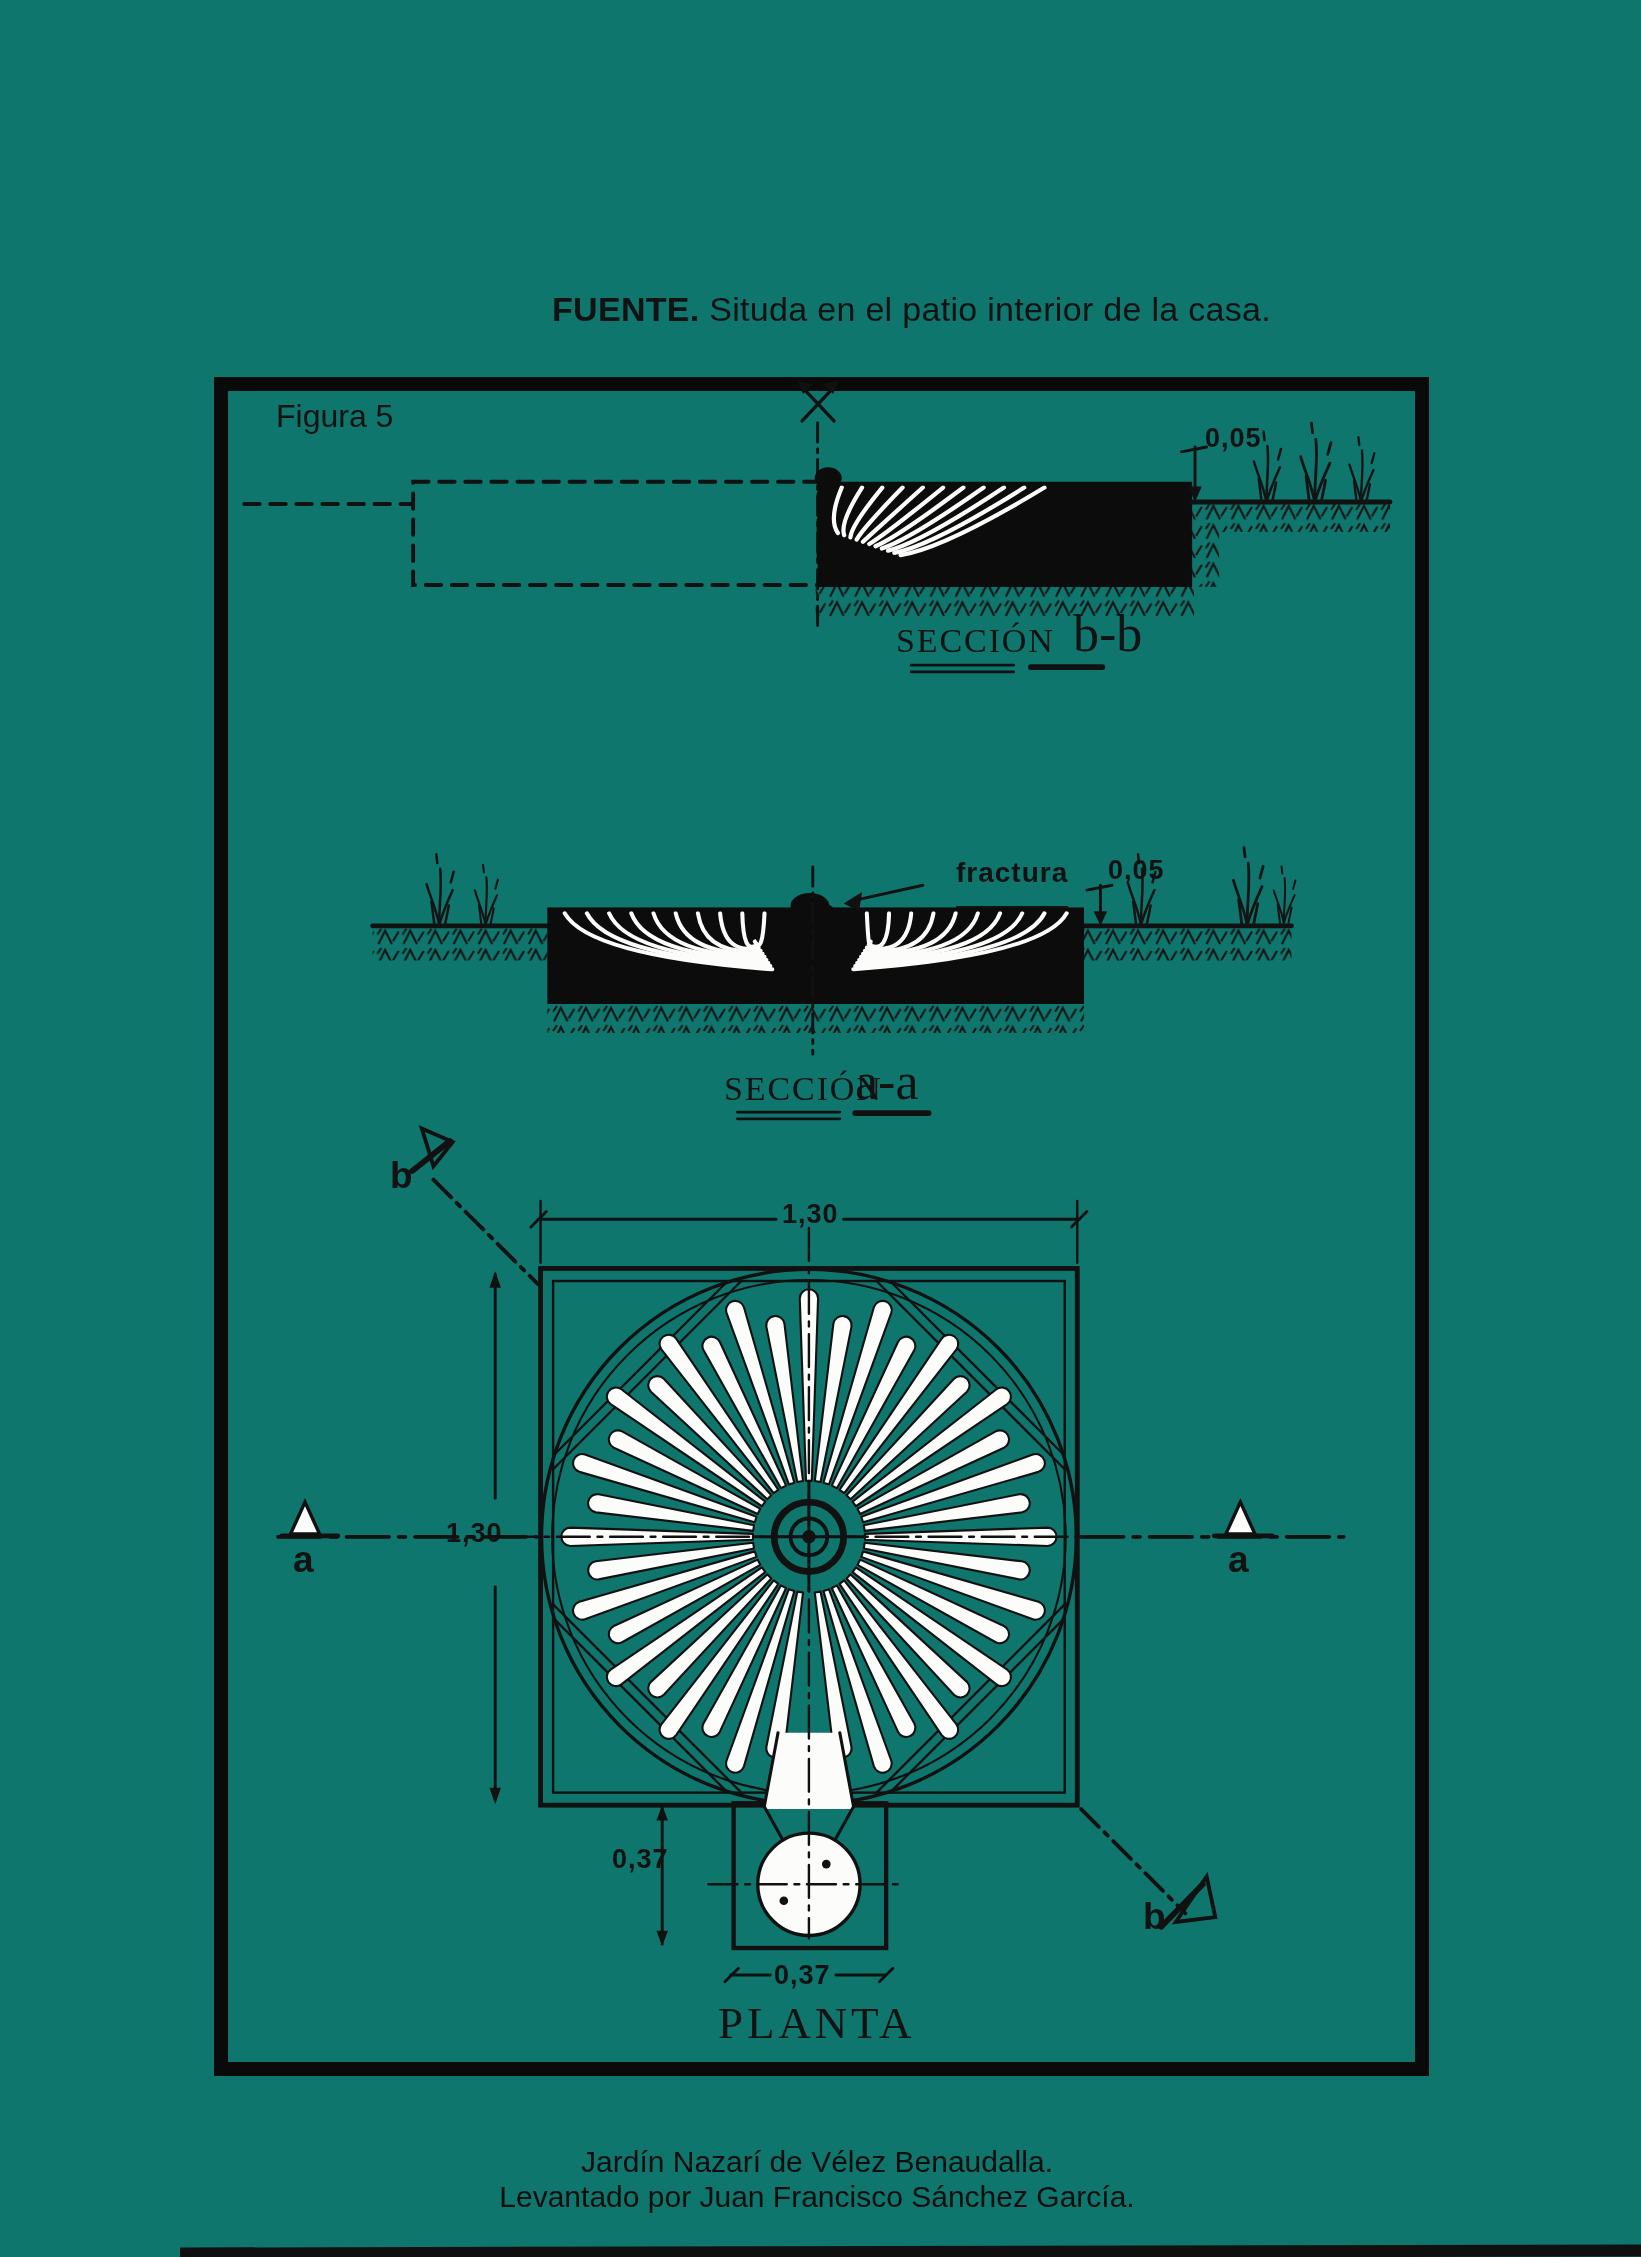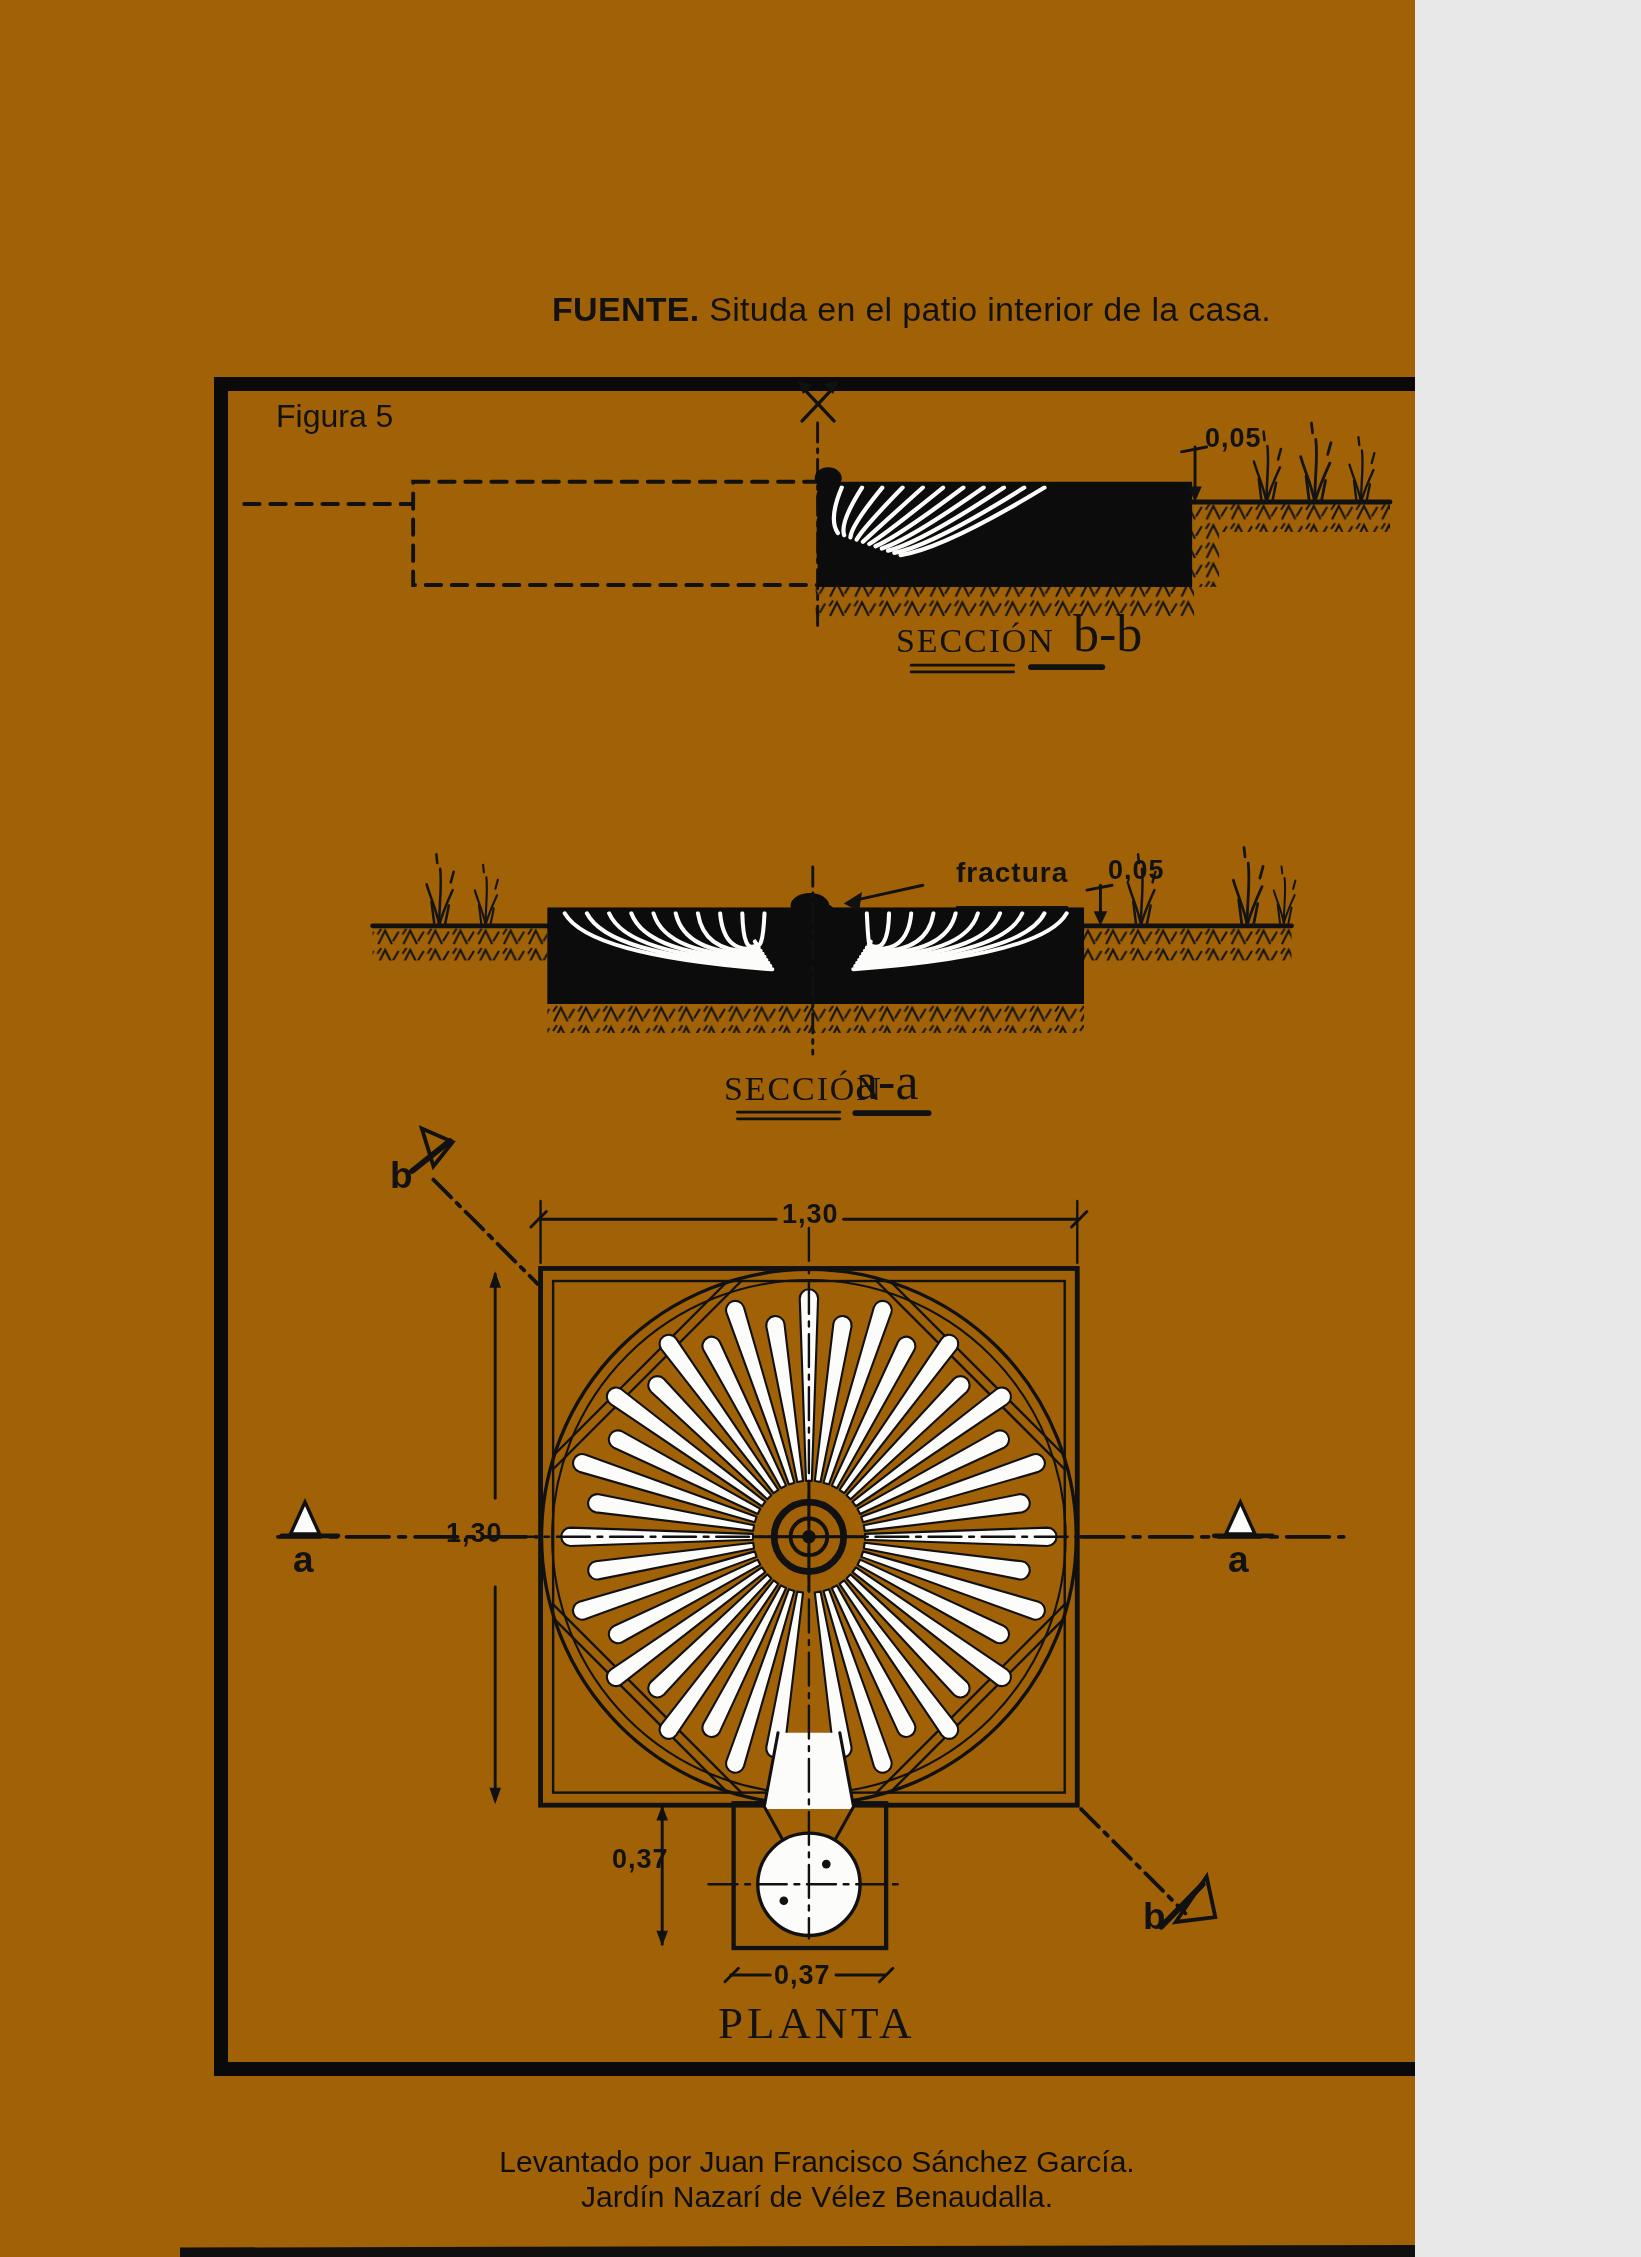--- a/index.html
+++ b/index.html
@@ -1,16 +1,16 @@
 <!DOCTYPE html>
 <html><head>
 <meta charset="utf-8">
 <style>
   html,body{margin:0;padding:0;background:#e8e8e8;}
-  .page{position:relative;width:1415px;height:2257px;background:#a16207;overflow:hidden;
+  .page{position:relative;width:1641px;height:2257px;background:#0f766e;overflow:hidden;
         font-family:"Liberation Sans",sans-serif;color:#111;}
   .lbl{position:absolute;white-space:nowrap;color:#121212;}
   .sans{font-family:"Liberation Sans",sans-serif;}
   .serif{font-family:"Liberation Serif",serif;}
   .title{font-size:34px;letter-spacing:0.3px;}
   .title b{font-weight:bold;}
   .figura{font-size:32px;}
   .secword{font-size:34px;letter-spacing:1.9px;}
   .secname{font-size:52px;}
   .dim{font-size:27px;font-weight:bold;letter-spacing:1px;}
@@ -315,19 +315,19 @@
   <div class="lbl sans dim" style="left:446px;top:1518px;">1,30</div>
   <div class="lbl sans marker" style="left:293px;top:1539px;">a</div>
   <div class="lbl sans marker" style="left:1228px;top:1539px;">a</div>
   <div class="lbl sans marker" style="left:390px;top:1155px;">b</div>
   <div class="lbl sans marker" style="left:1143px;top:1896px;">b</div>
   <div class="lbl sans dim" style="left:612px;top:1844px;">0,37</div>
   <div class="lbl sans dim" style="left:774px;top:1960px;">0,37</div>
   <div class="lbl serif planta" style="left:718px;top:1997px;">PLANTA</div>
 
   <div class="caption sans">
+    <div>Jardín Nazarí de Vélez Benaudalla.</div>
     <div>Levantado por Juan Francisco Sánchez García.</div>
-    <div>Jardín Nazarí de Vélez Benaudalla.</div>
   </div>
 
   <div class="bottom-band"></div>
 </div>
 
 
 </body></html>

